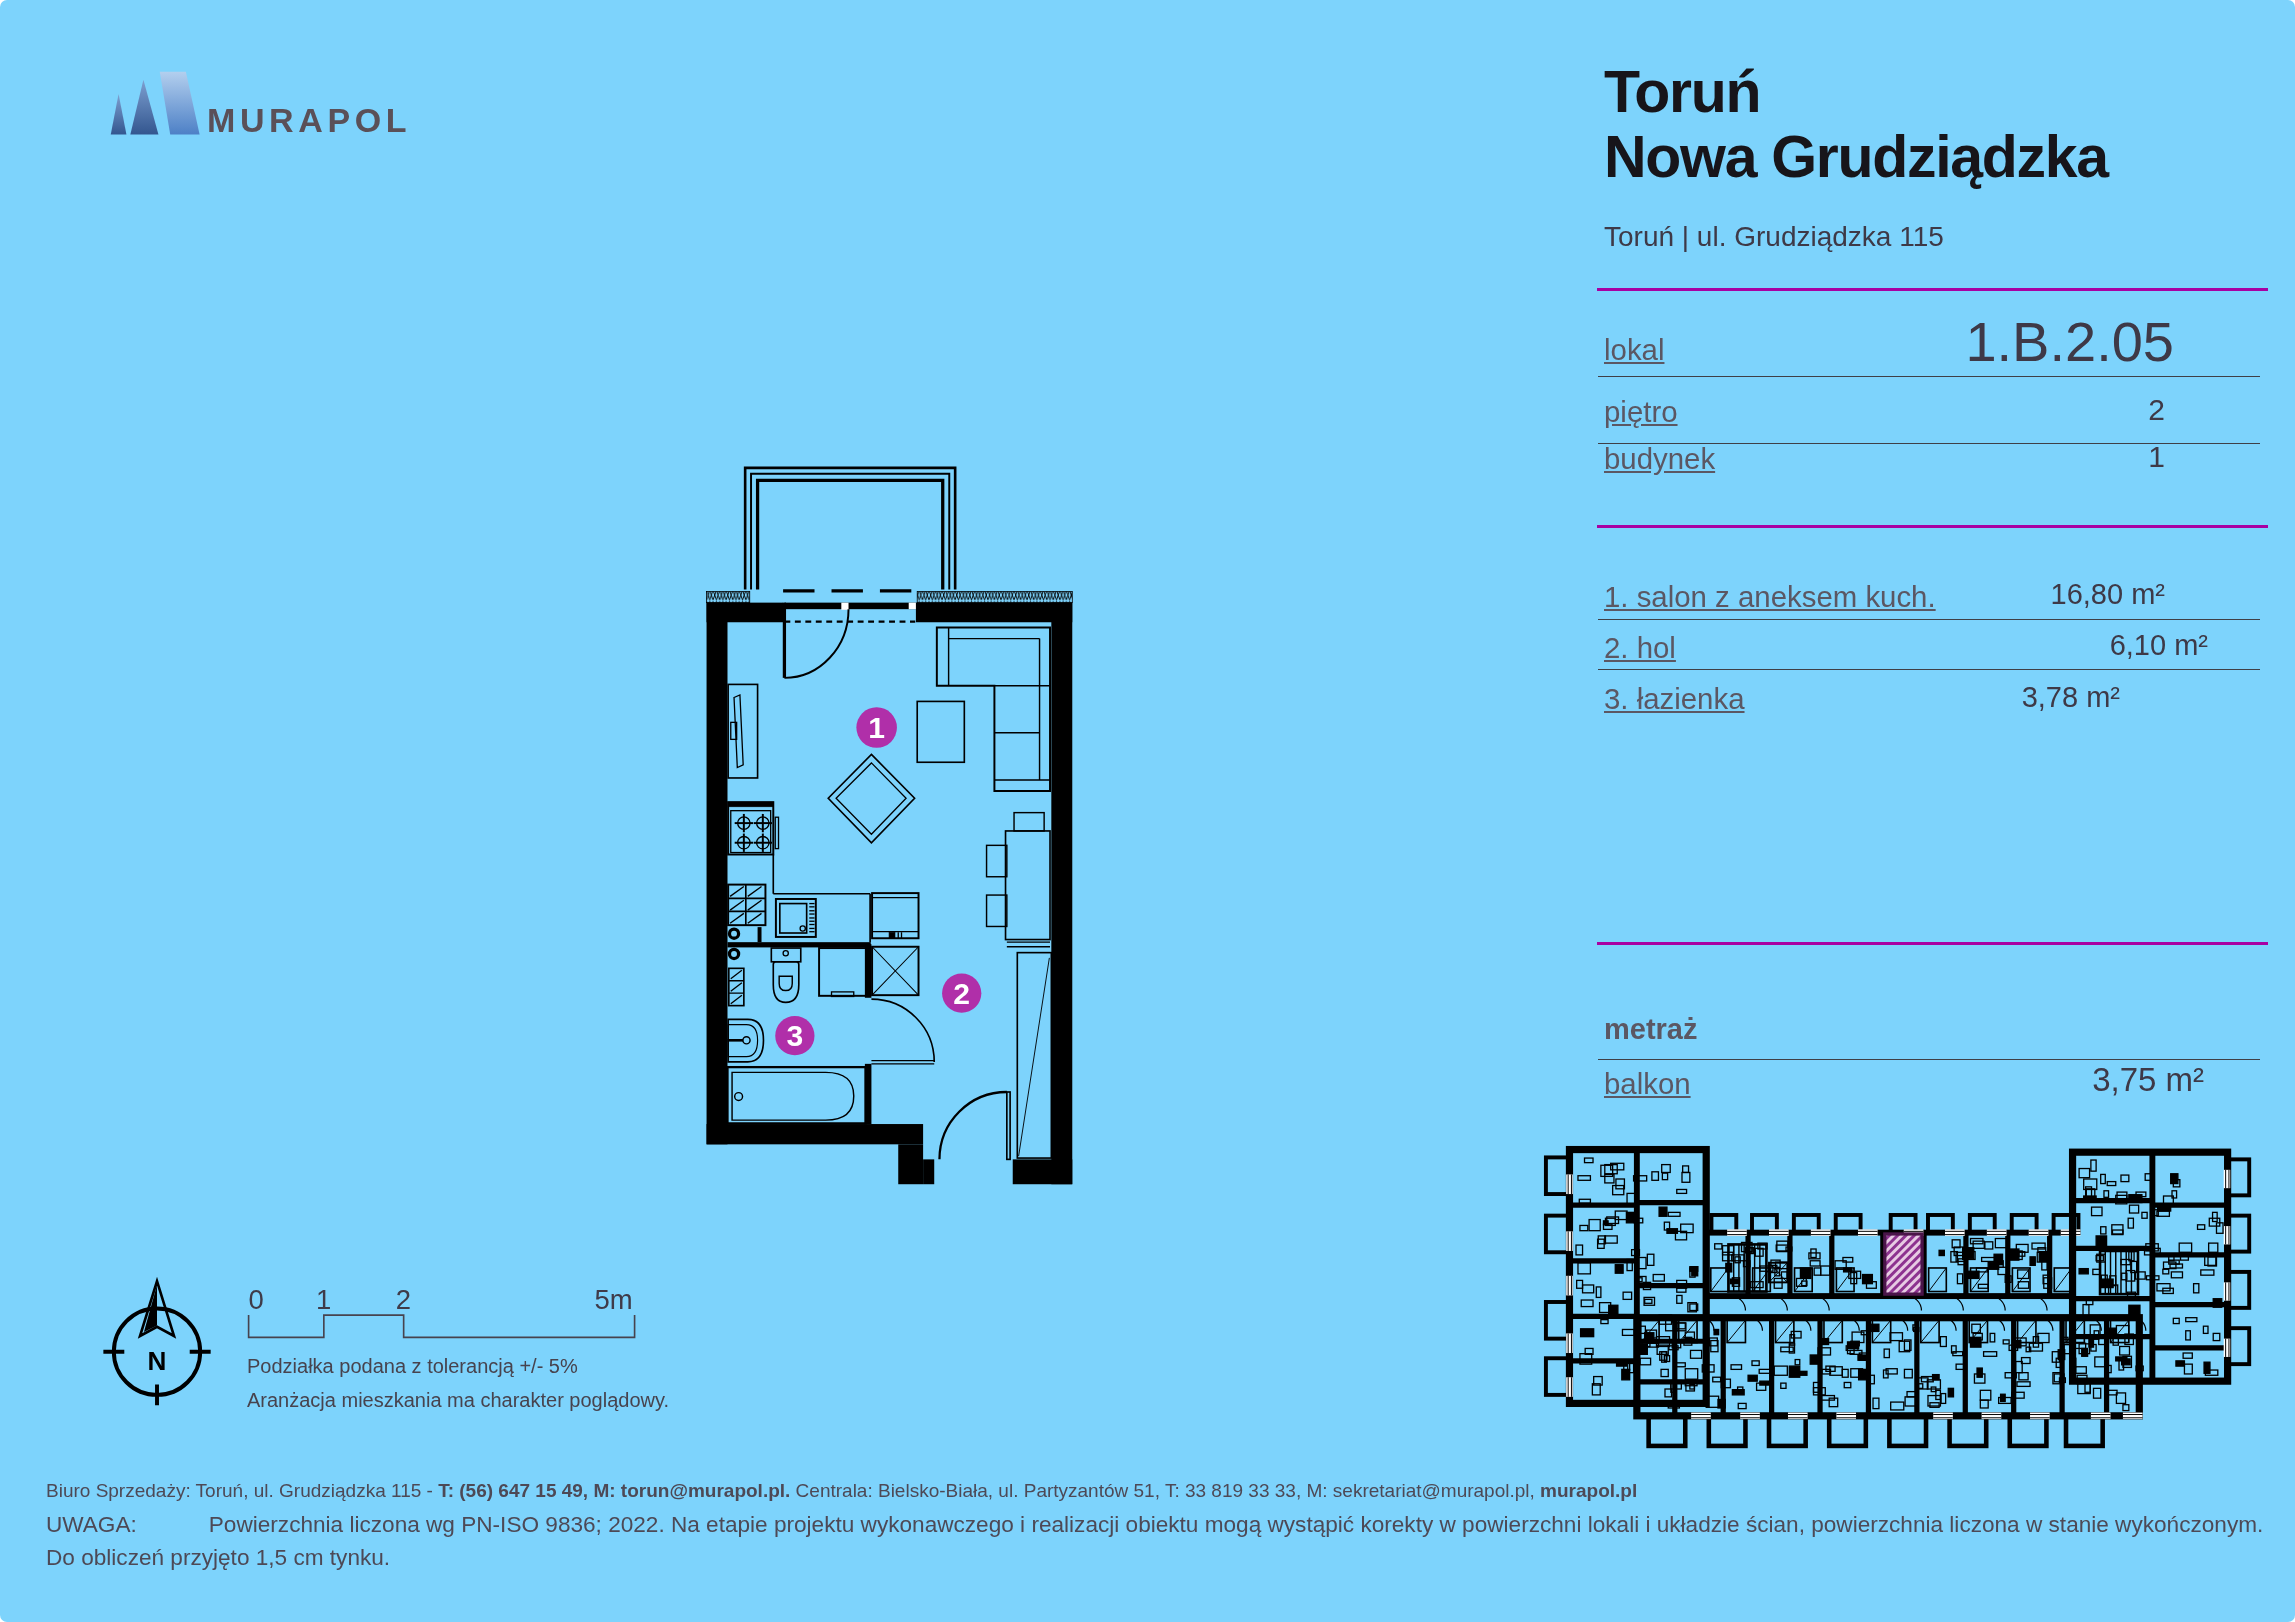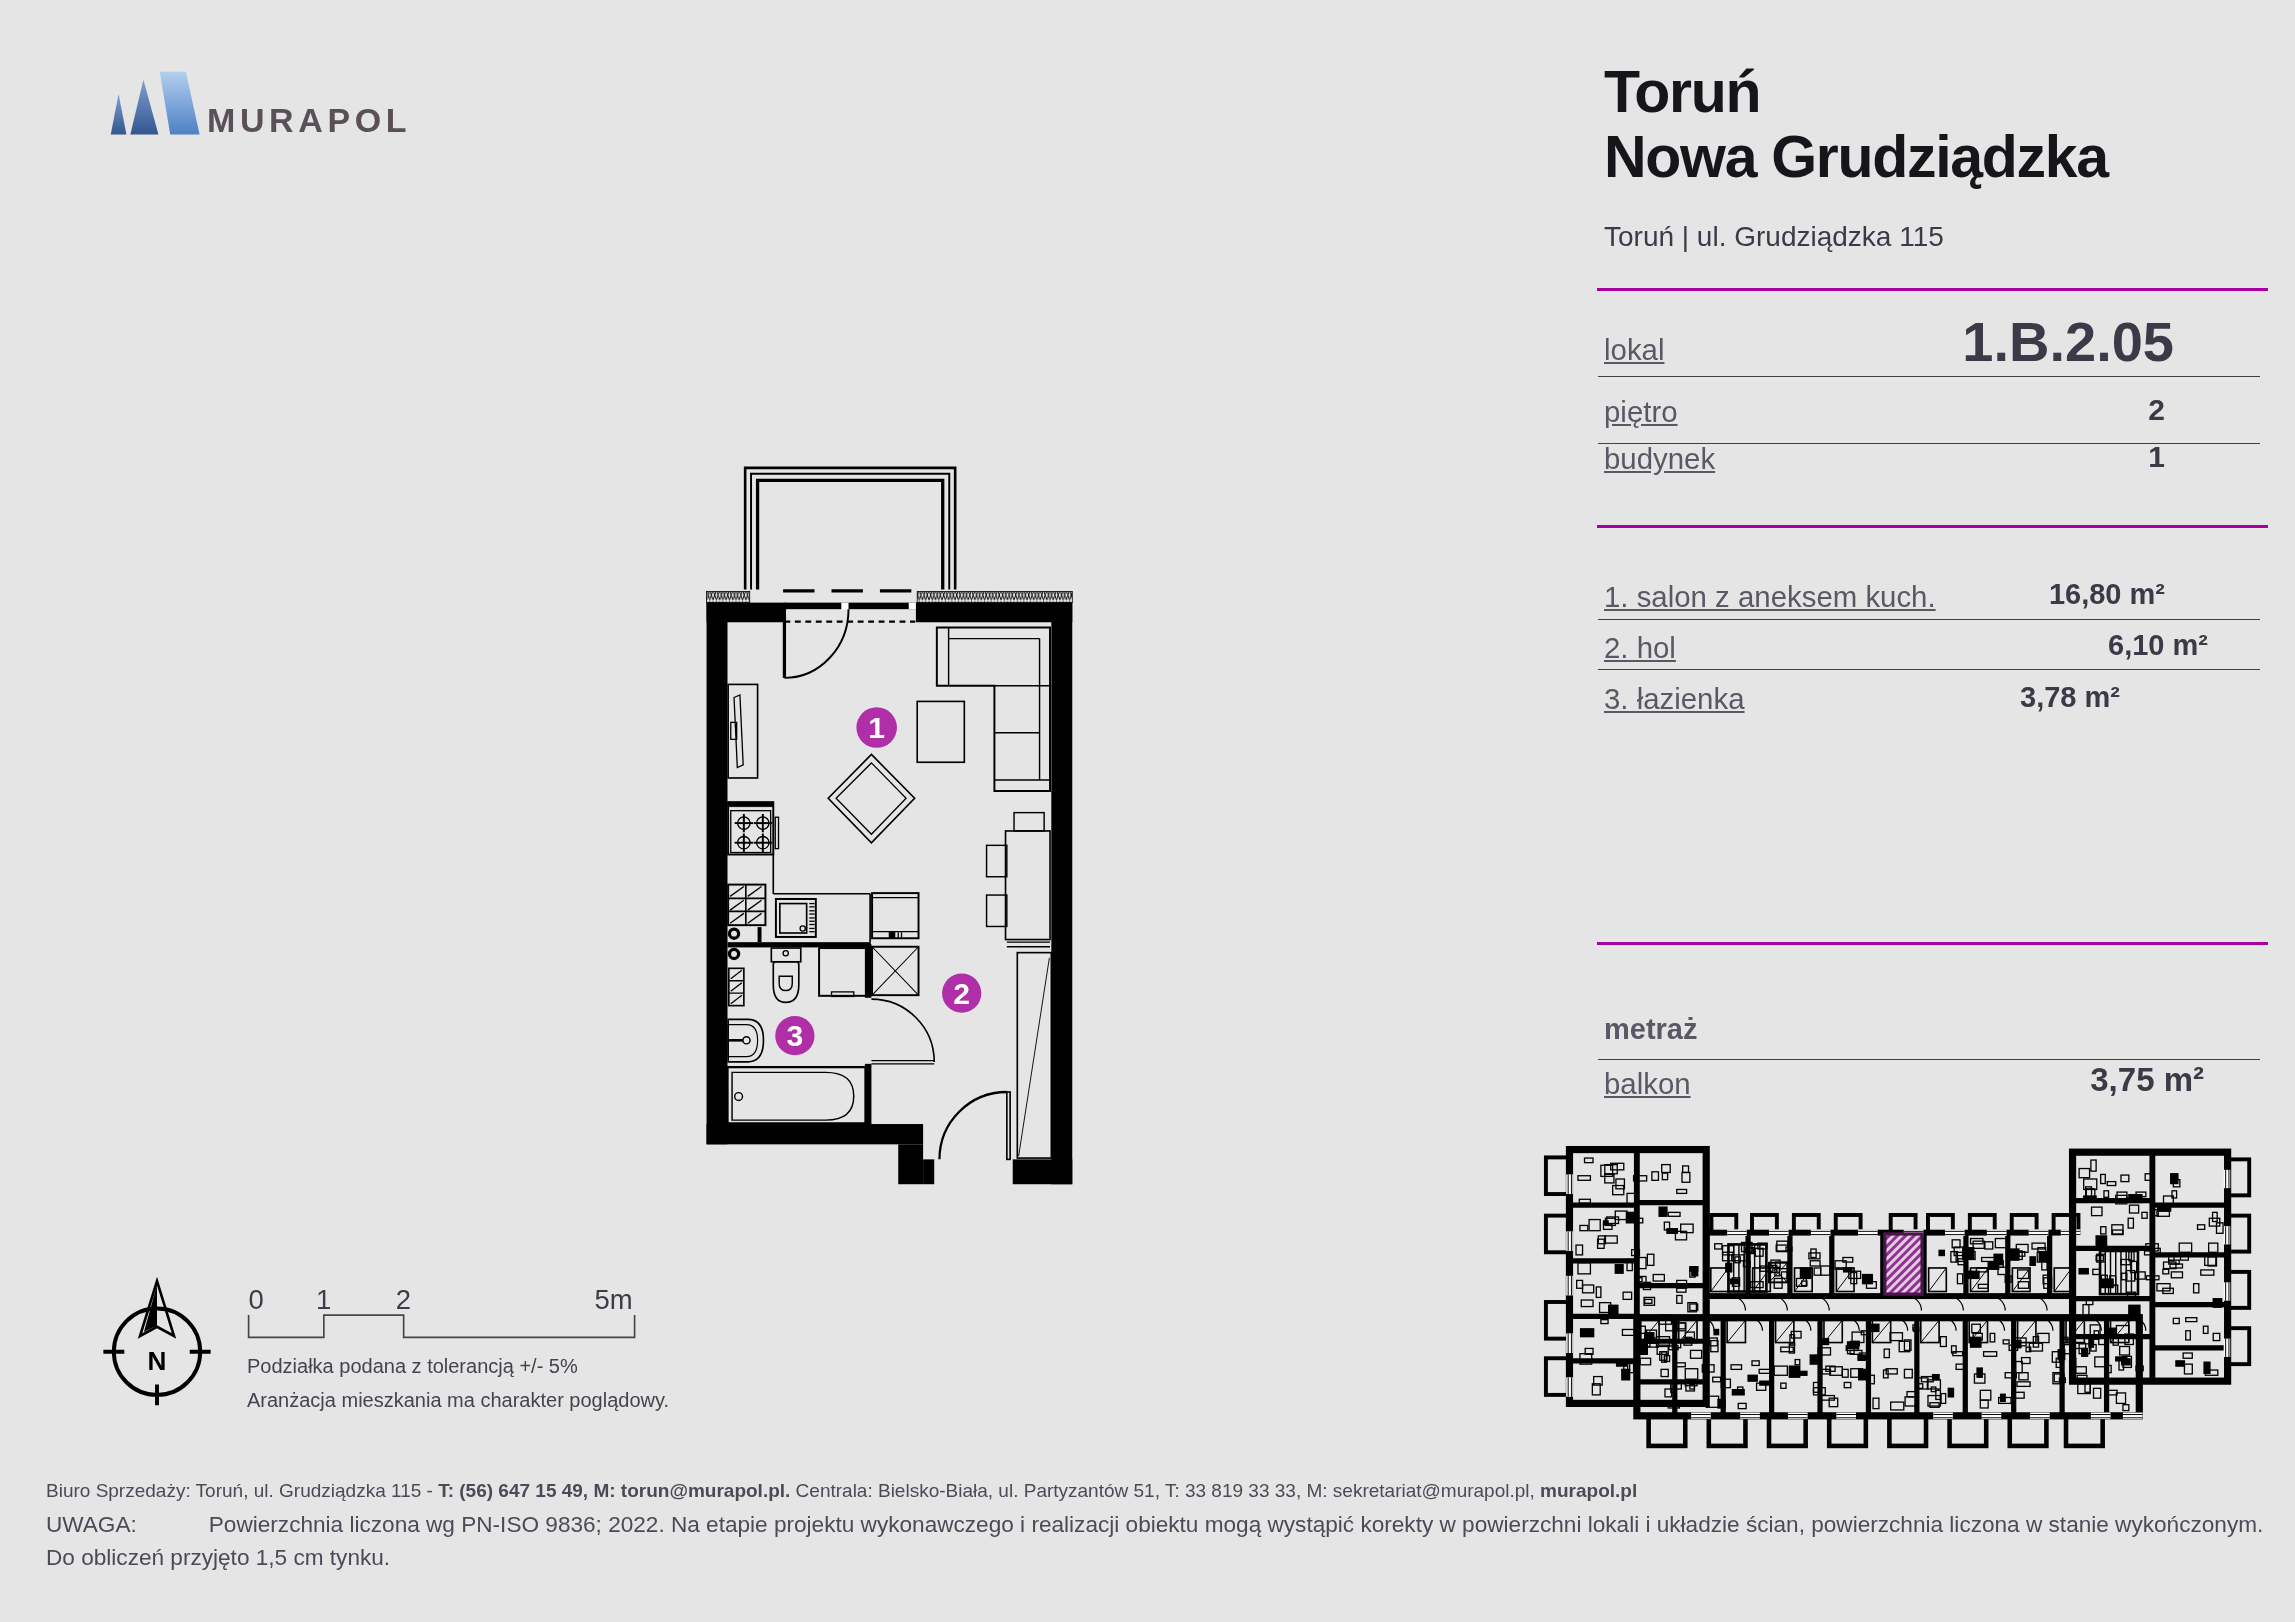--- a/index.html
+++ b/index.html
@@ -1,22 +1,22 @@
 <!DOCTYPE html>
 <html style="font-size:10.5px"><head>
 <meta charset="utf-8">
 <style>
 * { margin:0; padding:0; box-sizing:border-box; }
 html,body { width:2295px; height:1622px; background:#fff; font-family:"Liberation Sans", sans-serif; }
-#page { position:relative; width:2295px; height:1622px; background:#e5e5e5; overflow:hidden; }
+#page { position:relative; width:2295px; height:1622px; background:#7dd3fc; overflow:hidden;border-radius:7px; }
 .abs { position:absolute; }
 .mline { position:absolute; height:3.3px; background:#a800a2; left:1597px; width:671px; }
 .tline { position:absolute; height:1.4px; background:#3f3f46; left:1598px; width:662px; }
 .lab { position:absolute; left:1604px; font-size:29.4px; color:#5b5763;text-decoration:underline; }
-.val { position:absolute; font-weight:bold; color:#3e3947; text-align:right; }
+.val { position:absolute; font-weight:normal; color:#3e3947; text-align:right; }
 </style>
 </head>
 <body>
 <div id="page">
 
 <svg class="abs" style="left:0;top:0" width="458" height="196" viewBox="0 0 700 300">
 
 <defs>
         <linearGradient id="lg1" x1="0" y1="0" x2="0" y2="1">
           <stop offset="0" stop-color="#7d9fd0"></stop>

